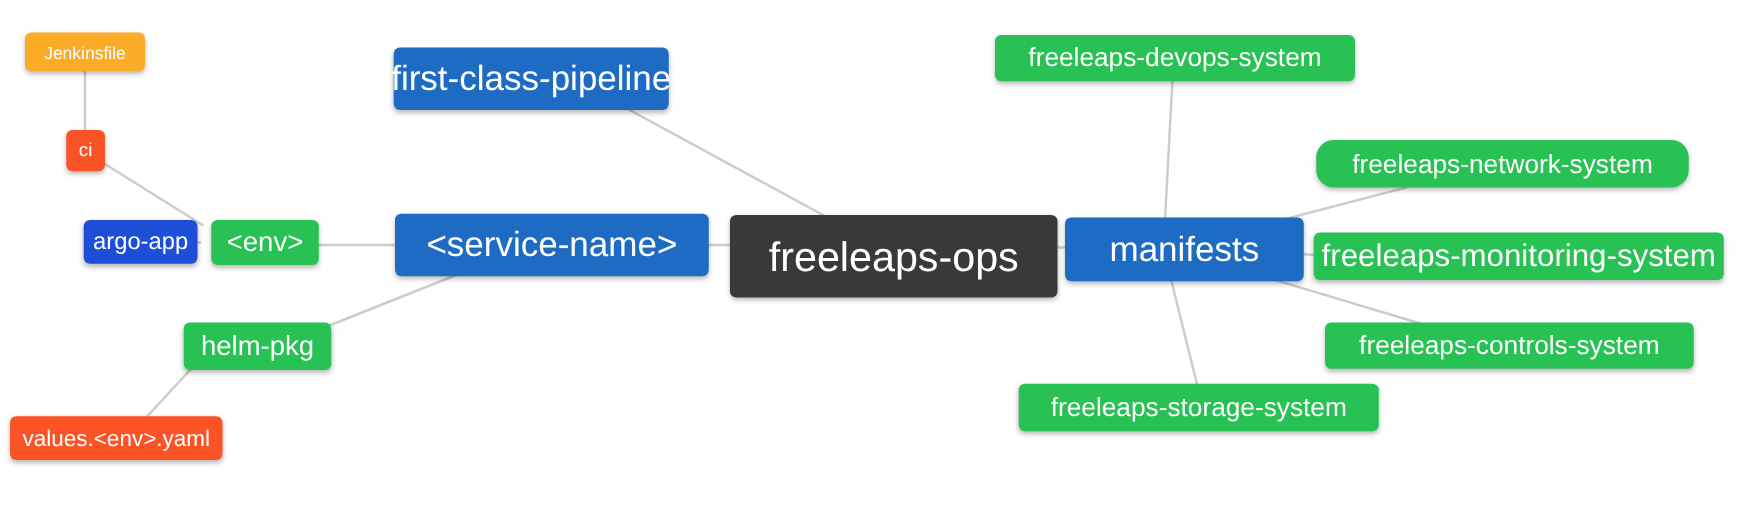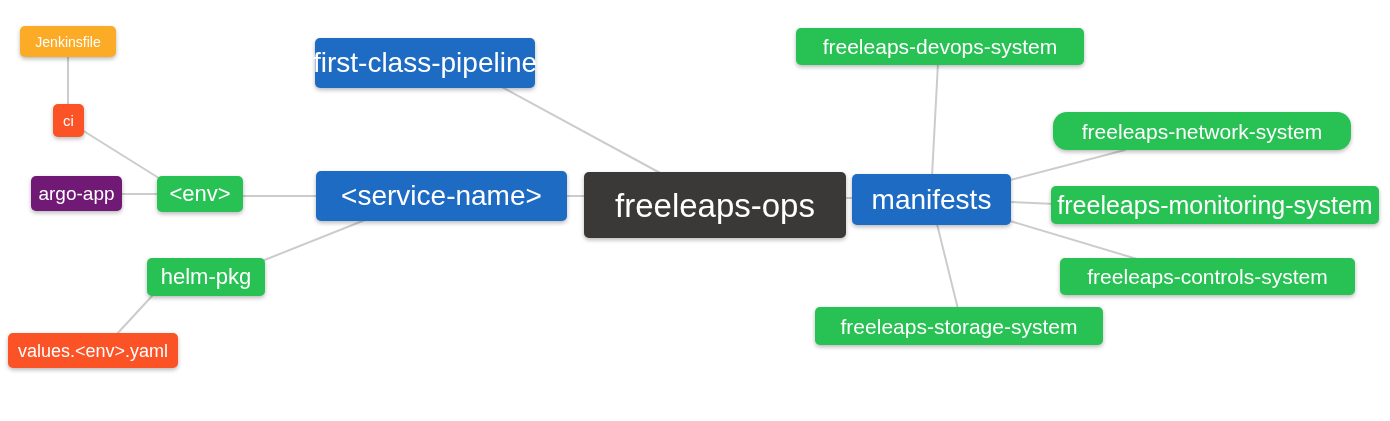--- a/index.html
+++ b/index.html
@@ -17,21 +17,21 @@
   
   .n-jenkinsfile{left:20px;top:26px;width:96px;height:31px;font-size:14px;}
   .n-ci{left:53px;top:104px;width:31px;height:33px;font-size:15px;}
   .n-argo{left:31px;top:176px;width:91px;height:35px;font-size:19px;}
   .n-env{left:157px;top:176px;width:86px;height:36px;font-size:22px;}
   .n-helm{left:147px;top:258px;width:118px;height:38px;font-size:22px;}
   .n-values{left:8px;top:333px;width:170px;height:35px;font-size:18px;}
   .n-pipeline{left:315px;top:38px;width:220px;height:50px;font-size:28px;}
   .n-service{left:316px;top:171px;width:251px;height:50px;font-size:28px;}
   .n-ops{left:584px;top:172px;width:262px;height:66px;font-size:33px;}
-  .n-manifests{left:852px;top:174px;width:159px;height:51px;font-size:28px;}
+  .n-manifests{left:852px;top:174px;width:191px;height:51px;font-size:28px;}
   .n-devops{left:796px;top:28px;width:288px;height:37px;font-size:21px;}
   .n-network{left:1053px;top:112px;width:298px;height:38px;font-size:21px;border-radius:14px;}
   .n-monitoring{left:1051px;top:186px;width:328px;height:38px;font-size:25px;}
   .n-controls{left:1060px;top:258px;width:295px;height:37px;font-size:21px;}
   .n-storage{left:815px;top:307px;width:288px;height:38px;font-size:21px;}
 </style>
 </head>
 <body>
 
 <div class="canvas">
@@ -48,22 +48,22 @@
     <line x1="843" y1="198" x2="856" y2="198" stroke="#cccccc"></line>
     <line x1="938" y1="63" x2="932" y2="176" stroke="#cccccc"></line>
     <line x1="1010" y1="180" x2="1125" y2="150" stroke="#cccccc"></line>
     <line x1="1010" y1="202" x2="1055" y2="204" stroke="#cccccc"></line>
     <line x1="1010" y1="221" x2="1137" y2="259" stroke="#cccccc"></line>
     <line x1="937" y1="224" x2="958" y2="309" stroke="#cccccc"></line>
   </svg>
 
   <div class="node n-jenkinsfile" style="background: rgb(251, 171, 38); color: rgb(255, 255, 255);">Jenkinsfile</div>
   <div class="node n-ci" style="background: rgb(251, 82, 38); color: rgb(255, 255, 255);">ci</div>
-  <div class="node n-argo" style="background: #701a75; color: rgb(255, 255, 255);">argo-app</div>
-  <div class="node n-env" style="background: rgb(40, 193, 83); color: rgb(255, 255, 255);">&lt;env&gt;</div>
+  <div class="node n-argo" style="background: #1d4ed8; color: rgb(255, 255, 255); margin-left: 36px;">argo-app</div>
+  <div class="node n-env" style="background: rgb(40, 193, 83); color: rgb(255, 255, 255); margin-left: 12px;">&lt;env&gt;</div>
   <div class="node n-values" style="background: rgb(251, 82, 38); color: rgb(255, 255, 255);">values.&lt;env&gt;.yaml</div>
   <div class="node n-helm" style="background: rgb(40, 193, 83); color: rgb(255, 255, 255);">helm-pkg</div>
   <div class="node n-pipeline" style="background: rgb(30, 107, 196); color: rgb(255, 255, 255);">first-class-pipeline</div>
   <div class="node n-service" style="background: rgb(30, 107, 196); color: rgb(255, 255, 255);">&lt;service-name&gt;</div>
   <div class="node n-ops" style="background: rgb(59, 56, 56); color: rgb(255, 255, 255);">freeleaps-ops</div>
   <div class="node n-manifests" style="background: rgb(30, 107, 196); color: rgb(255, 255, 255);">manifests</div>
   <div class="node n-devops" style="background: rgb(40, 193, 83); color: rgb(255, 255, 255);">freeleaps-devops-system</div>
   <div class="node n-network" style="background: rgb(40, 193, 83); color: rgb(255, 255, 255);">freeleaps-network-system</div>
   <div class="node n-monitoring" style="background: rgb(40, 193, 83); color: rgb(255, 255, 255);">freeleaps-monitoring-system</div>
   <div class="node n-controls" style="background: rgb(40, 193, 83); color: rgb(255, 255, 255);">freeleaps-controls-system</div>

